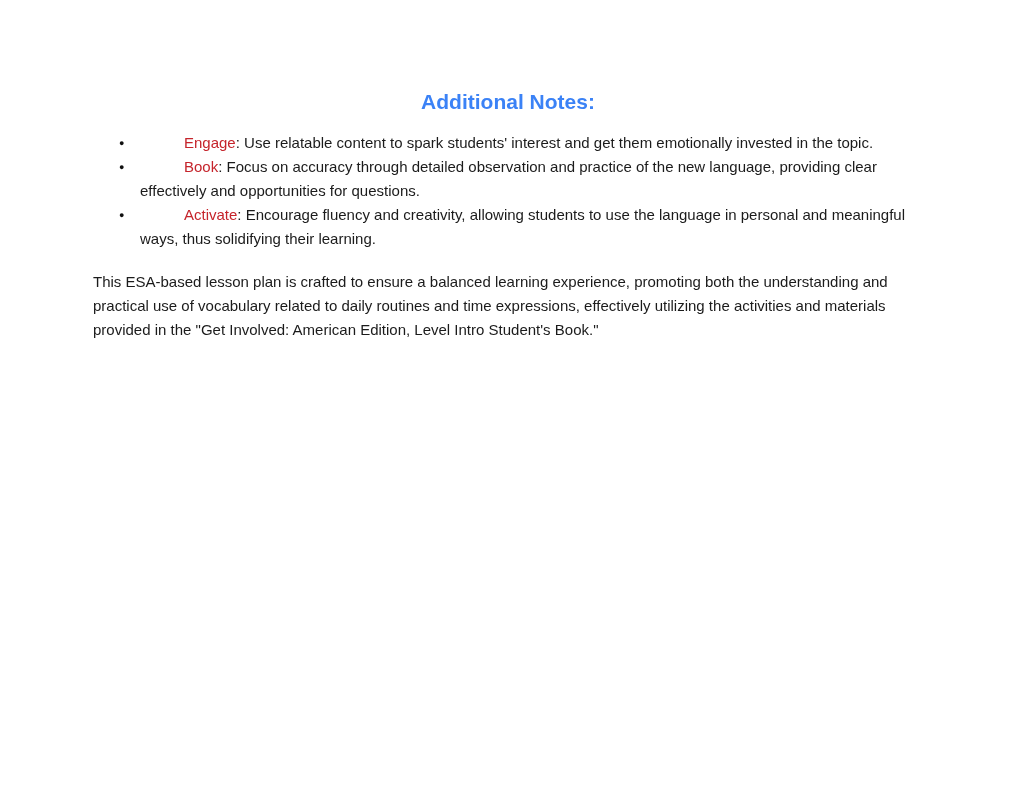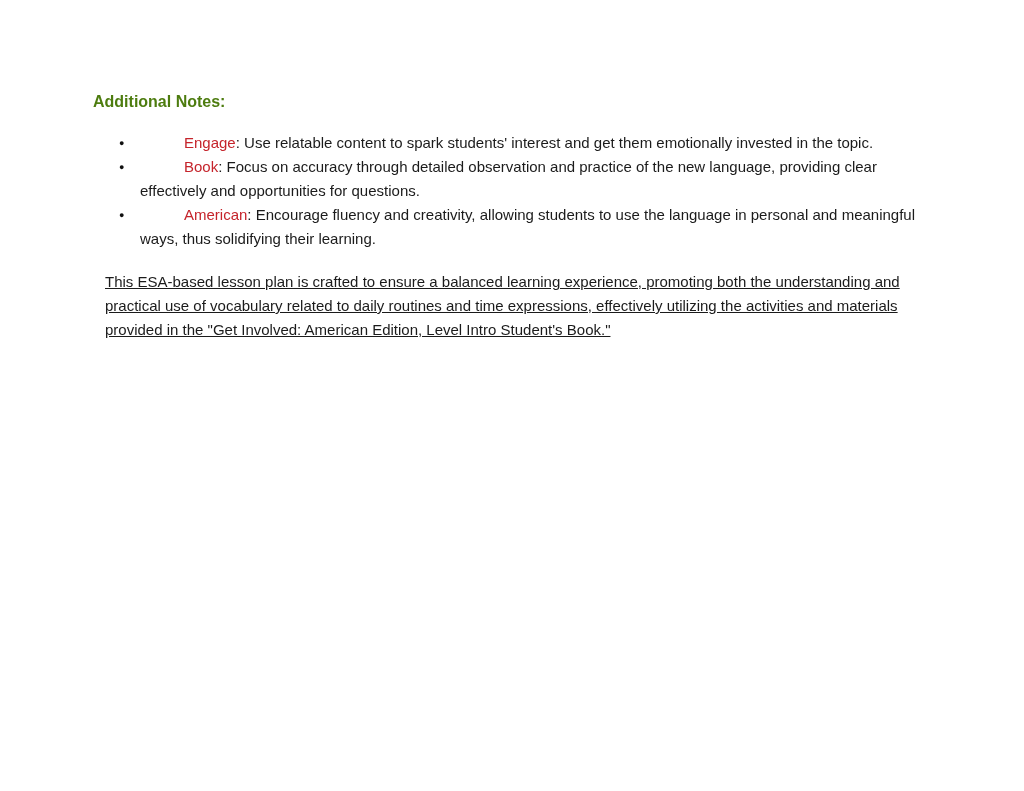--- a/index.html
+++ b/index.html
@@ -20,24 +20,25 @@
   .content {
     position: absolute;
     left: 93px;
     top: 90px;
     width: 830px;
     font-size: 15px;
     line-height: 24px;
   }
   .heading {
     font-weight: bold;
-    font-size: 16px;
+    font-size: 21px;
     line-height: 24px;
     margin: 0 0 17px 0;
-    color: #4d7c0f;
+    color: #3b82f6;
+    text-align: center;
   }
   ul.notes {
     list-style: none;
     margin: 0 0 19px 0;
     padding: 0;
   }
   ul.notes li {
     position: relative;
     padding-left: 47px;
   }
@@ -47,22 +48,21 @@
     top: 0;
     line-height: 24px;
     font-size: 9px;
     color: #111111;
   }
   .term {
     color: var(--term-red, #c5242b);
     margin-left: 44px;
   }
   .closing {
-    margin: 12px;
-    text-decoration: underline;
+    margin: 0;
   }
 </style>
 </head>
 <body>
 
 <div class="page">
   <div class="content">
 
     <p class="heading">Additional Notes:</p>
 
@@ -70,20 +70,20 @@
       <li>
         <span class="bullet">●</span>
         <span class="term">Engage</span><span>: Use relatable content to spark students' interest and get them emotionally invested in the topic.</span>
       </li>
       <li>
         <span class="bullet">●</span>
         <span class="term">Book</span><span>: Focus on accuracy through detailed observation and practice of the new language, providing clear effectively and opportunities for questions.</span>
       </li>
       <li>
         <span class="bullet">●</span>
-        <span class="term">American</span><span>: Encourage fluency and creativity, allowing students to use the language in personal and meaningful ways, thus solidifying their learning.</span>
+        <span class="term">Activate</span><span>: Encourage fluency and creativity, allowing students to use the language in personal and meaningful ways, thus solidifying their learning.</span>
       </li>
     </ul>
 
     <p class="closing">This ESA-based lesson plan is crafted to ensure a balanced learning experience, promoting both the understanding and practical use of vocabulary related to daily routines and time expressions, effectively utilizing the activities and materials provided in the "Get Involved: American Edition, Level Intro Student's Book."</p>
 
   </div>
 </div>
 
 </body></html>

